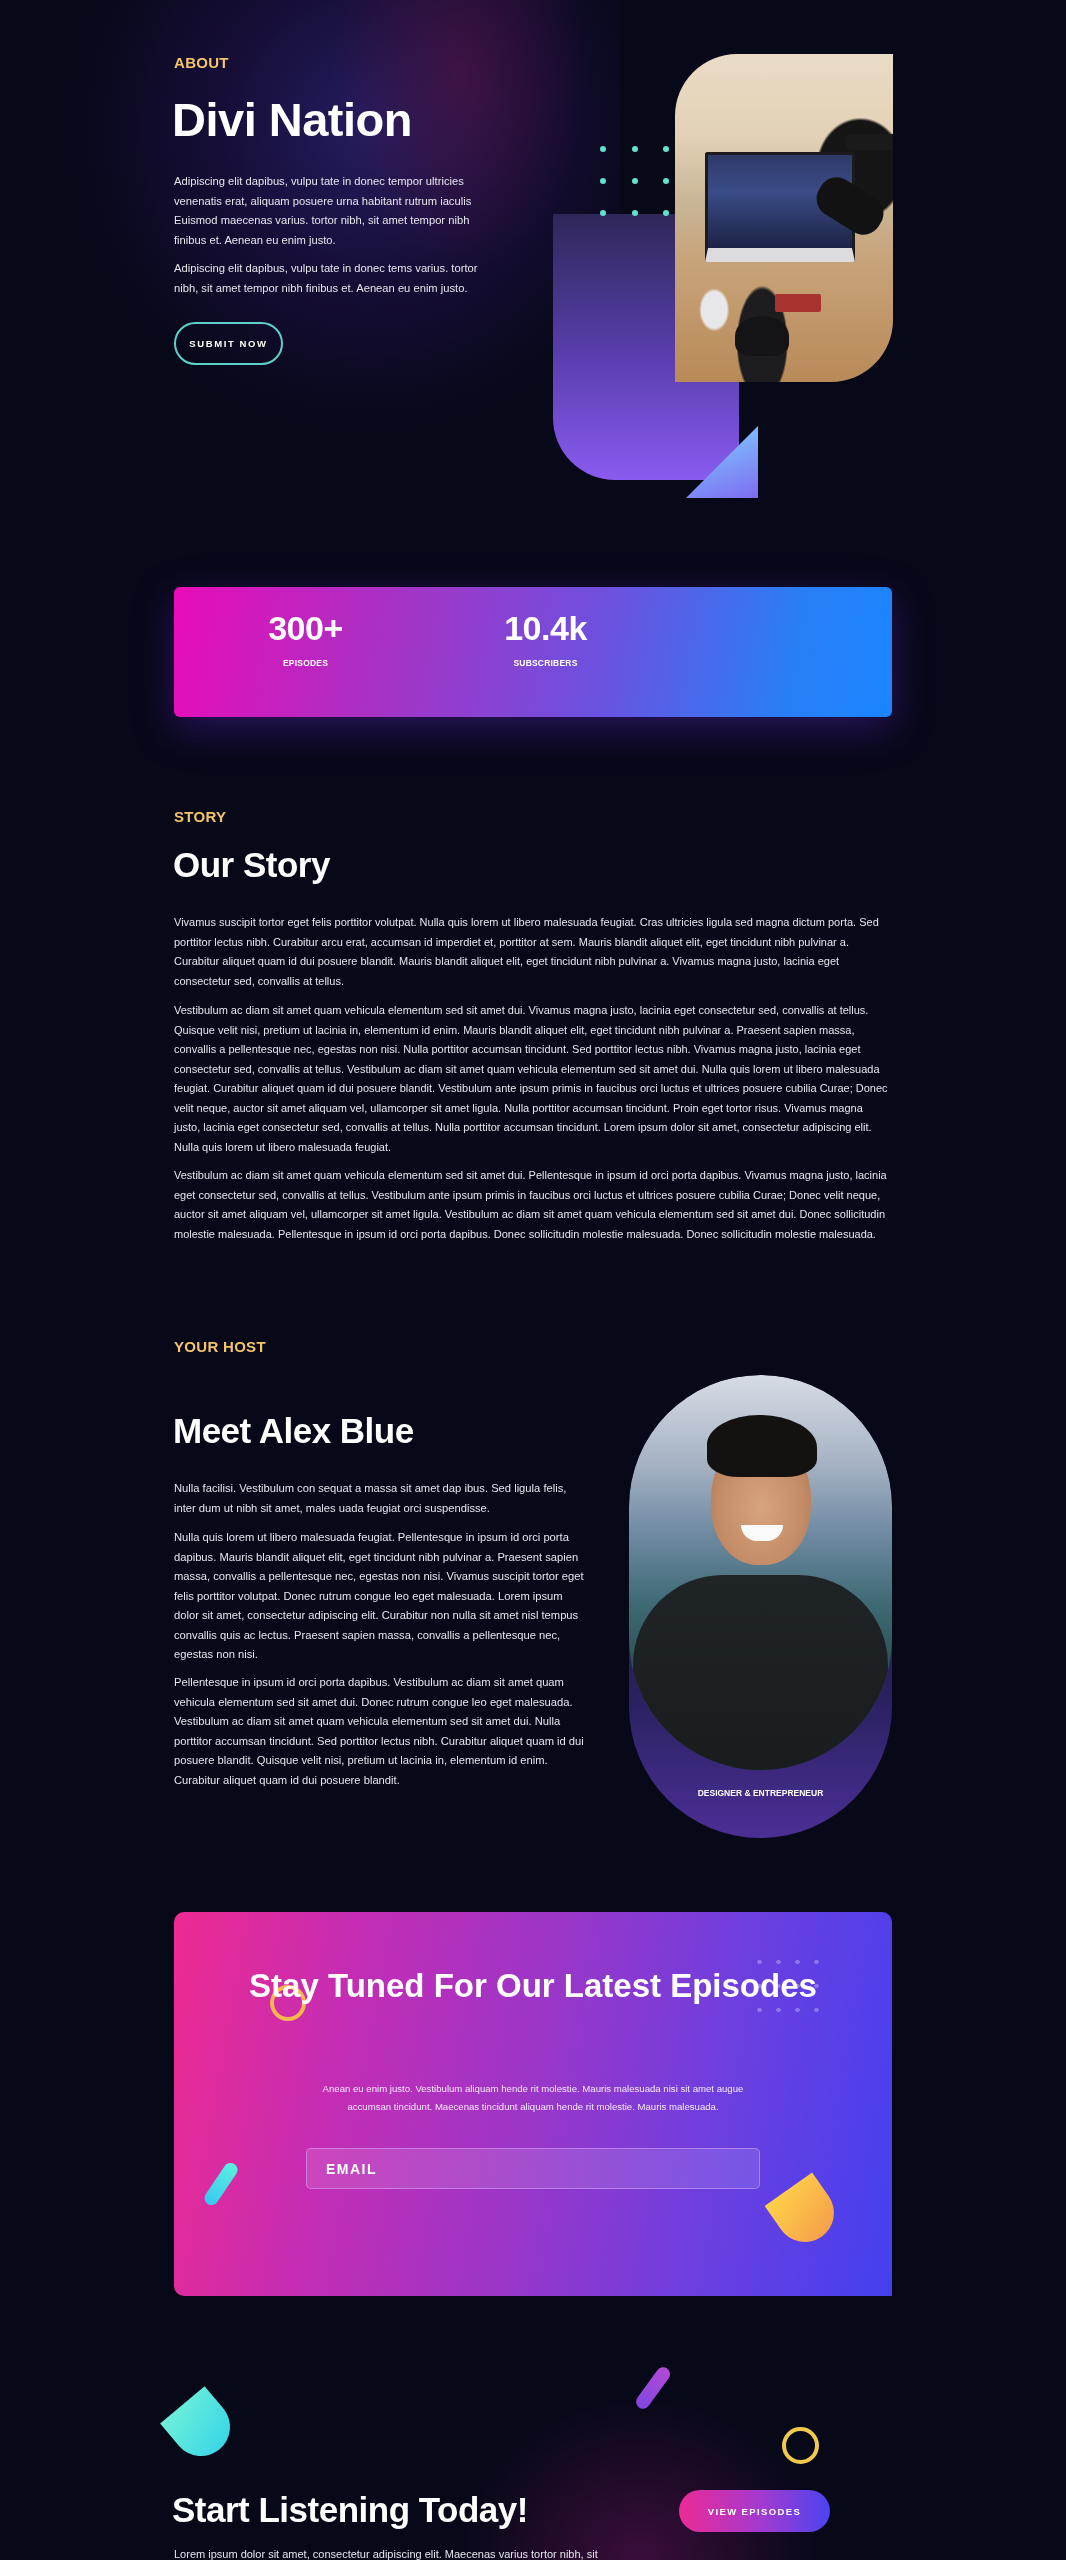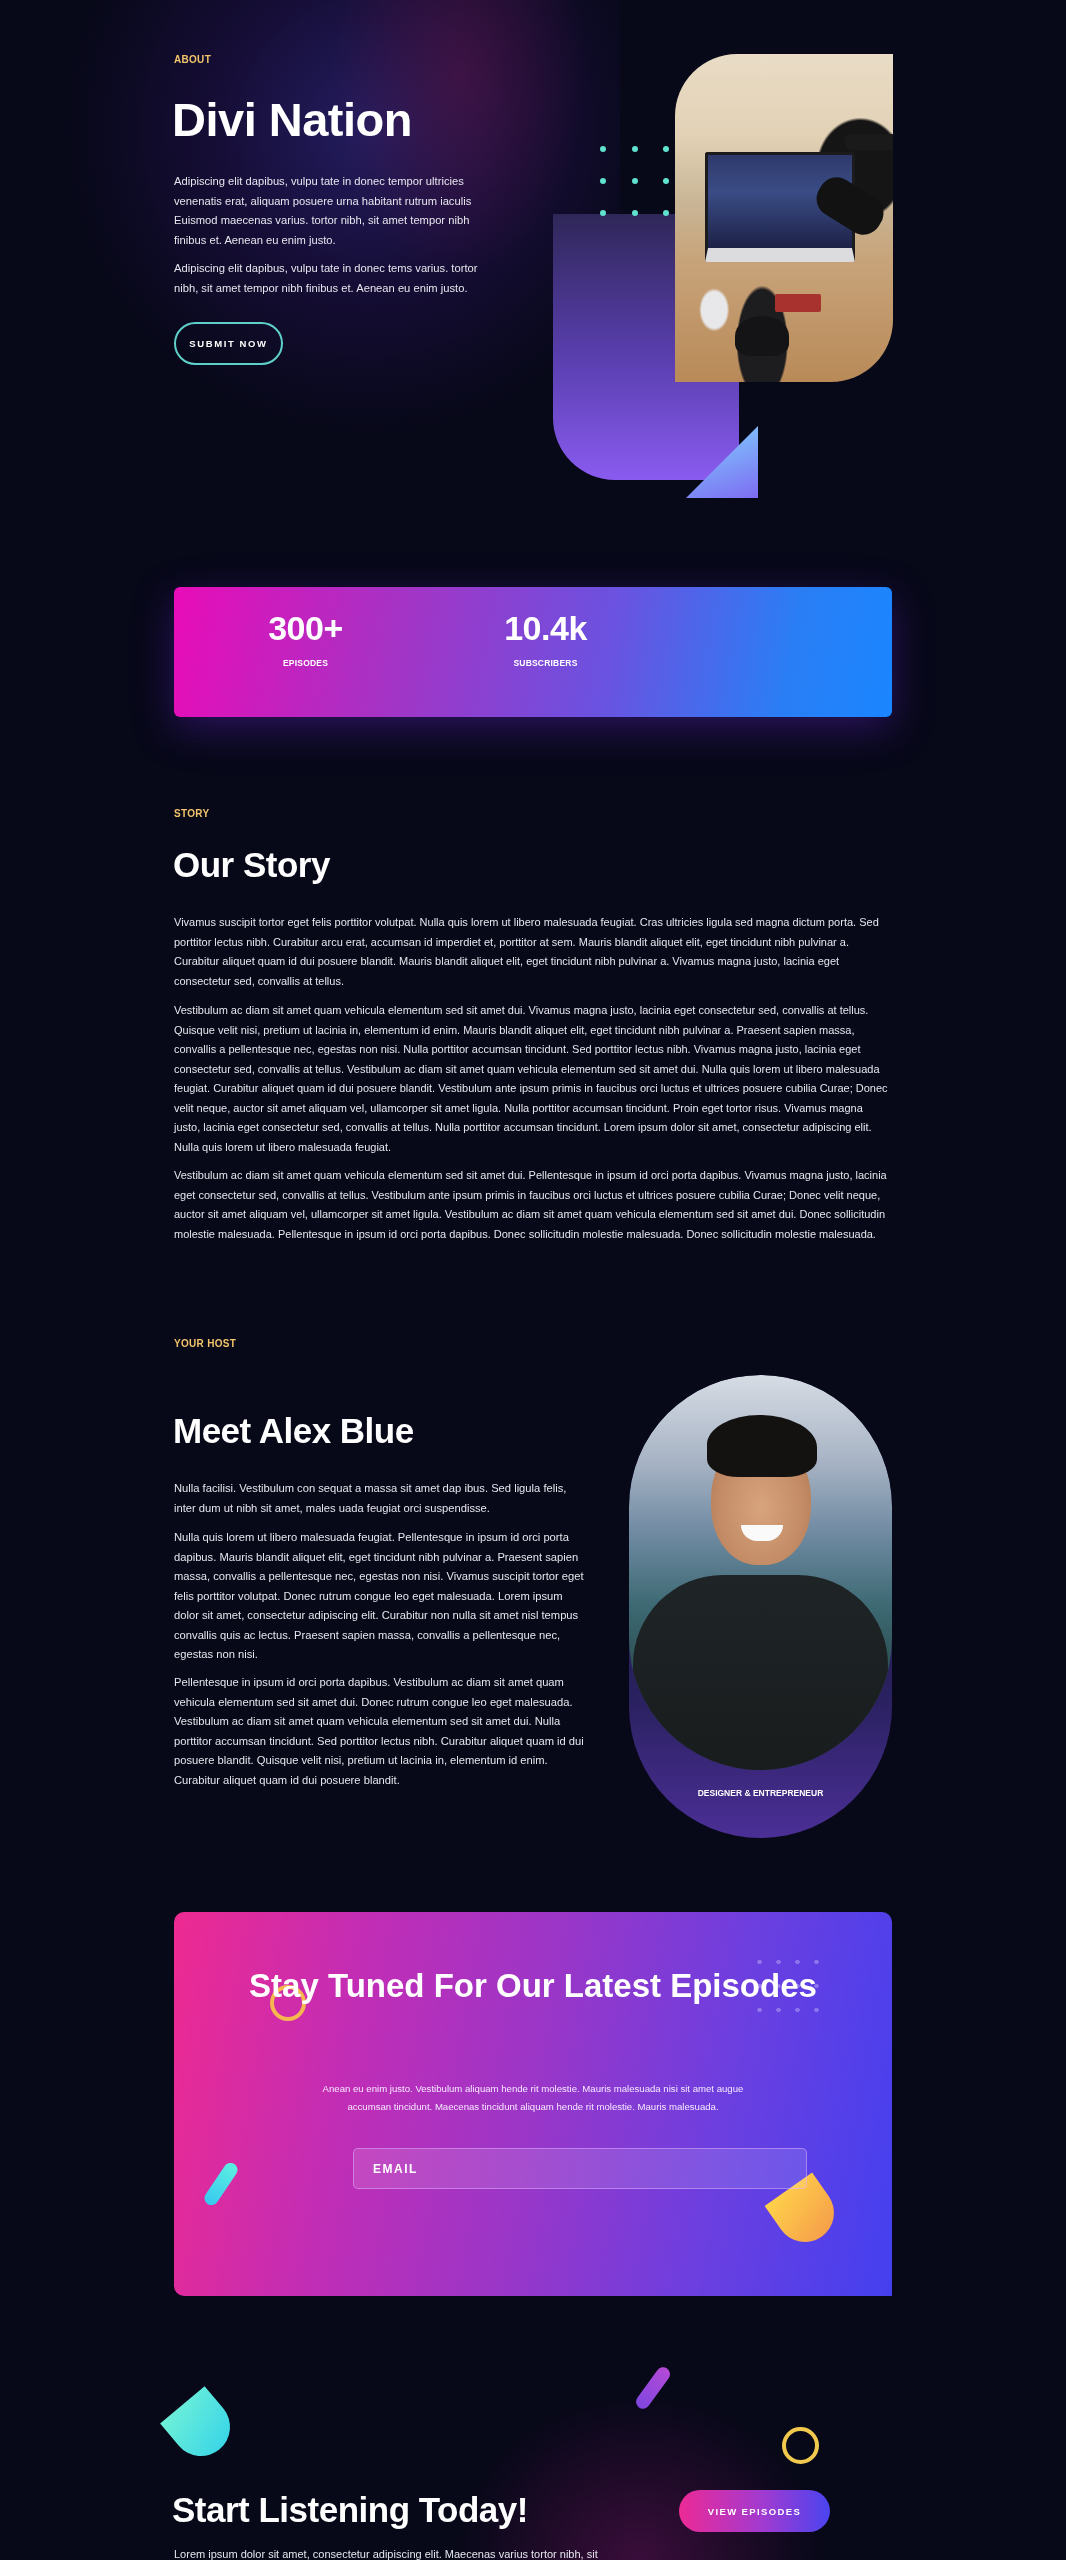--- a/index.html
+++ b/index.html
@@ -19,21 +19,21 @@
     position: absolute; left: 330px; top: -60px; width: 260px; height: 340px;
     background: radial-gradient(ellipse at 50% 40%, rgba(90,20,70,0.55) 0%, rgba(7,8,24,0) 70%);
     pointer-events: none;
   }
   .glow-footer {
     position: absolute; left: 440px; top: 2380px; width: 400px; height: 300px;
     background: radial-gradient(ellipse at 50% 60%, rgba(120,20,100,0.45) 0%, rgba(7,8,24,0) 65%);
     pointer-events: none;
   }
   .eyebrow {
-    position: absolute; font-size: 10px; font-weight: 700; color: #f2c46b; letter-spacing: 0.3px;
+    position: absolute; font-size: 15px; font-weight: 700; color: #f2c46b; letter-spacing: 0.3px;
   }
   .h1 { position: absolute; font-weight: 700; color: #fff; letter-spacing: -0.5px; }
   .para { position: absolute; font-size: 11.2px; line-height: 19.5px; color: #e6e6ee; }
 
   
   .hero-btn {
     position: absolute; left: 174px; top: 322px; width: 109px; height: 43px;
     border: 2px solid #5fd0c9; border-radius: 22px; background: transparent;
     color: #fff; font-size: 9.5px; font-weight: 700; letter-spacing: 1.6px;
     display: flex; align-items: center; justify-content: center;
@@ -139,22 +139,22 @@
     font-size: 33px; font-weight: 700; line-height: 39px; color: #fff;
   }
   .news-sub {
     position: absolute; left: 130px; top: 168px; width: 458px; text-align: center;
     font-size: 9.6px; line-height: 18px; color: #f6e9ff;
   }
   .news-input {
     position: absolute; left: 132px; top: 236px; width: 454px; height: 41px;
     border-radius: 5px; border: 1px solid rgba(220,170,255,0.55);
     background: rgba(255,255,255,0.12);
-    color: #fff; padding-left: 19px; font-size: 12px; font-weight: 700; letter-spacing: 1.5px;
-    display: flex; align-items: center; margin-left: 47px;
+    color: #fff; padding-left: 19px; font-size: 14px; font-weight: 700; letter-spacing: 1.5px;
+    display: flex; align-items: center;
   }
   .news-submit {
     position: absolute; left: 132px; top: 287px; width: 454px; height: 45px;
     border-radius: 23px; background: #070818; color: #fff;
     font-size: 10px; font-weight: 700; letter-spacing: 1.6px;
     display: flex; align-items: center; justify-content: center;
   }
   .ring {
     position: absolute; border-radius: 50%; border: 4px solid #f6b74f;
   }

